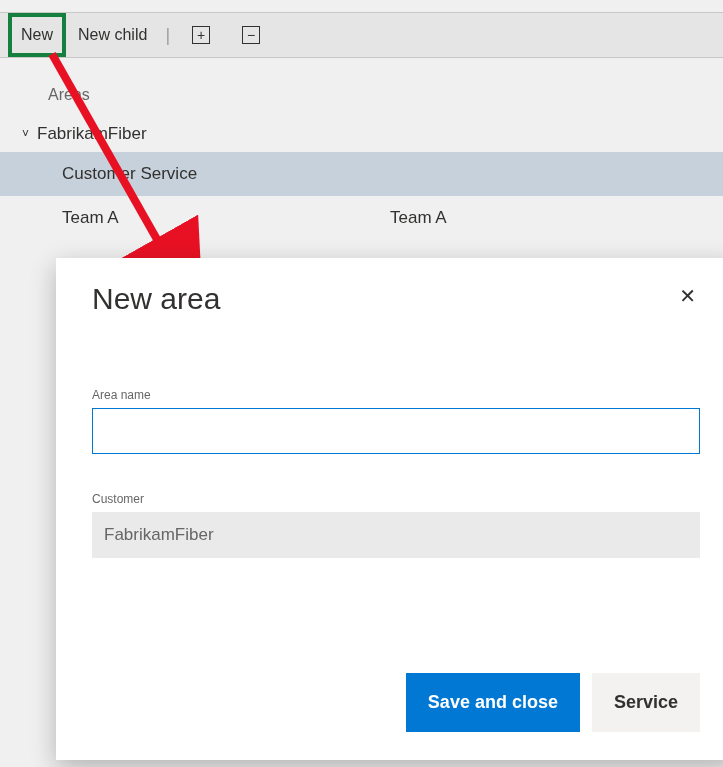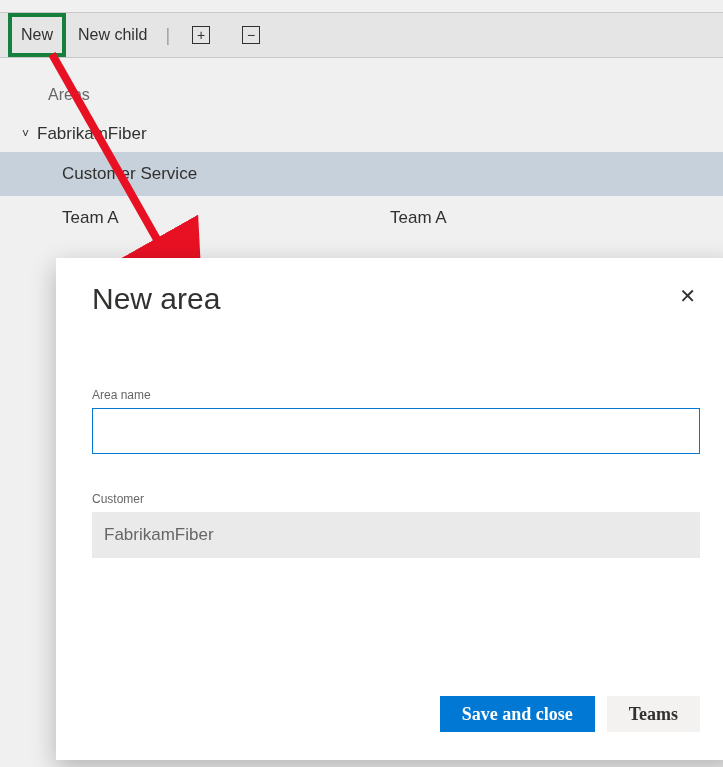--- a/index.html
+++ b/index.html
@@ -137,26 +137,26 @@
       color: #666;
     }
     .dialog-footer {
       position: absolute;
       right: 36px;
       bottom: 28px;
       display: flex;
       gap: 12px;
     }
     .btn {
-      height: 36px;
+      height: 59px;
       font-size: 18px;
       border: none;
       cursor: pointer;
       padding: 0 22px;
-      font-family: Liberation Serif, serif;
+      font-family: Liberation Sans, sans-serif;
     }
     .btn-primary {
       background: #0078d4;
       color: #fff;
       font-weight: 600;
     }
     .btn-secondary {
       background: #f3f2f1;
       color: #323130;
       font-weight: 600;
@@ -227,17 +227,17 @@
     <input class="text-input" type="text" value="" style="">
   </div>
 
   <div class="field-group2">
     <label class="field-label">Customer</label>
     <input class="location-input" type="text" readonly="" value="FabrikamFiber" style="">
   </div>
 
   <div class="dialog-footer">
     <button class="btn btn-primary">Save and close</button>
-    <button class="btn btn-secondary">Teams</button>
+    <button class="btn btn-secondary">Service</button>
   </div>
 
   <div class="resize-grip">⋰</div>
 </div>
 
 </body></html>

